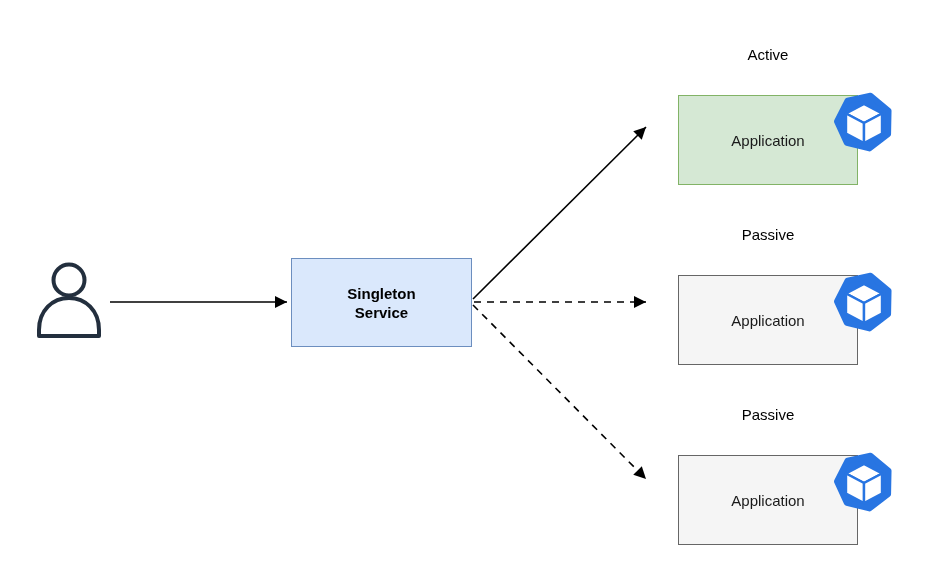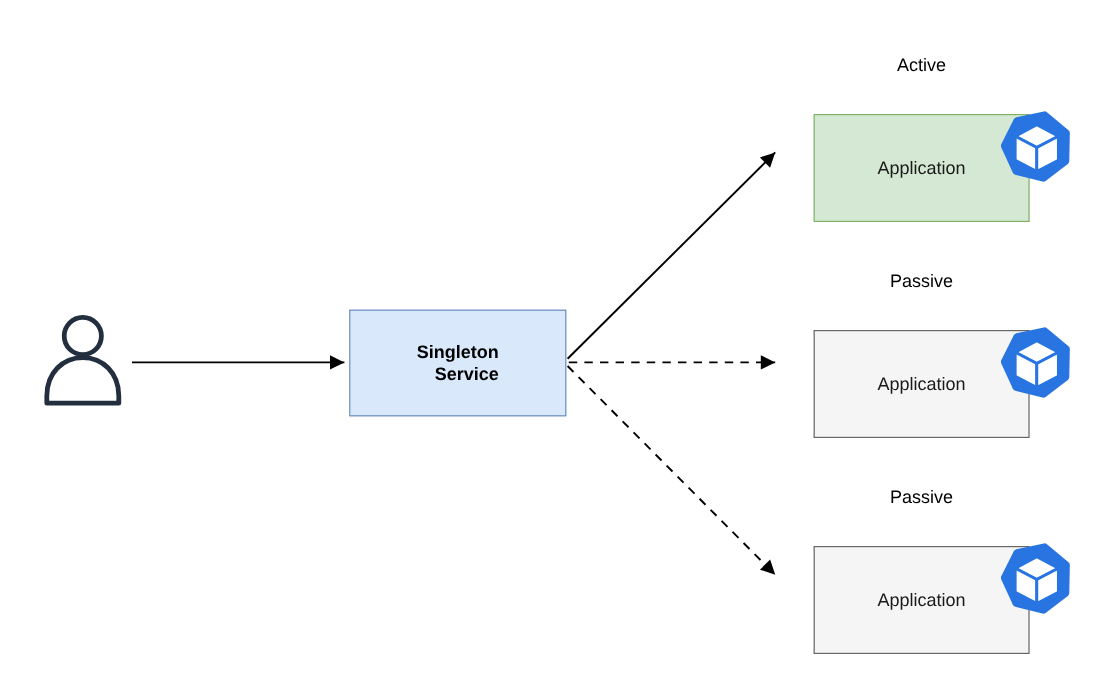--- a/index.html
+++ b/index.html
@@ -20,21 +20,21 @@
   .service-box {
     position: absolute; left: 291px; top: 258px;
     width: 181px; height: 89px;
     background: #dae8fc;
     border: 1.5px solid #6c8ebf;
     box-sizing: border-box;
     display: flex; align-items: center; justify-content: center;
   }
   .service-box .label {
     font-size: 15px; font-weight: bold; color: #000000;
-    text-align: right; line-height: 19px; white-space: pre-line;
+    text-align: center; line-height: 19px; white-space: pre-line;
   }
 
   
   .node { position: absolute; left: 652px; width: 180px; height: 124px; padding-left: 26px; }
   .node-top    { top: 43px; }
   .node-middle { top: 223px; }
   .node-bottom { top: 403px; }
   .node .status {
     height: 24px; line-height: 24px; text-align: center;
     font-size: 15px; color: #000000;

